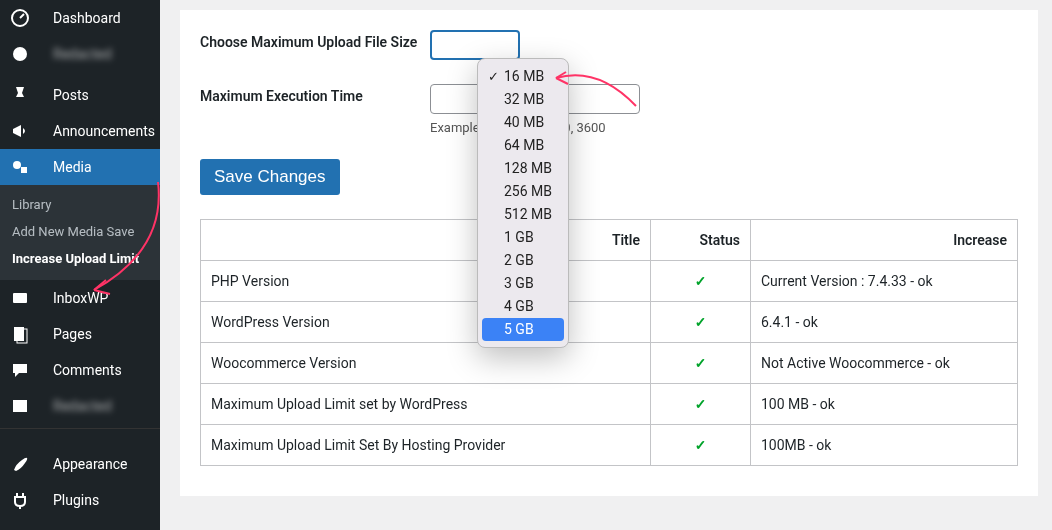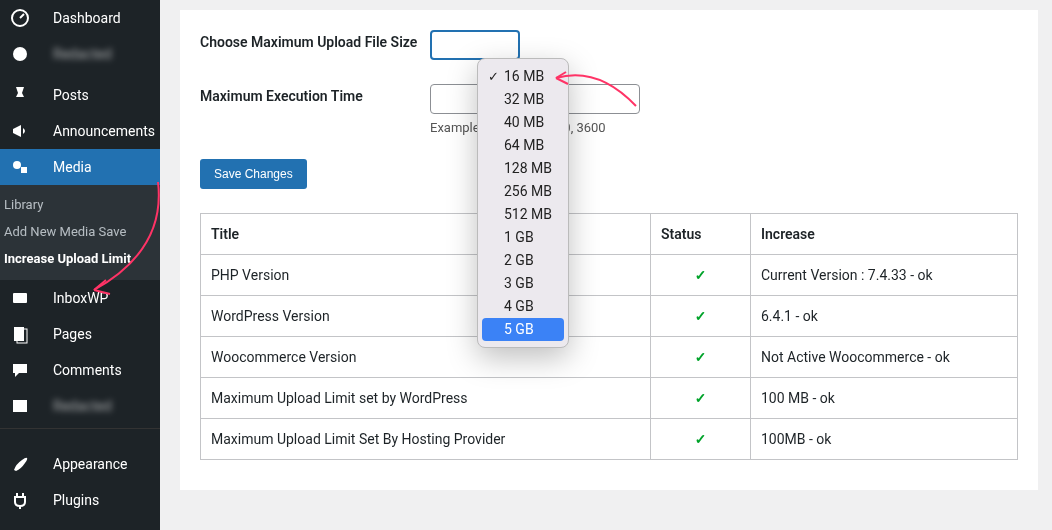--- a/index.html
+++ b/index.html
@@ -12,21 +12,21 @@
     padding: 8px 10px; color: rgba(240,246,252,0.7); cursor: pointer; font-size: 14px;
   }
   .menu-item.top { color: #fff; }
   .menu-item .icon { width: 20px; height: 20px; display: flex; align-items: center; justify-content: center; }
   .menu-item.current { background: #2271b1; color: #fff; position: relative; }
   .menu-item.current::after {
     content: ""; position: absolute; right: -8px; top: 50%; transform: translateY(-50%);
     border: 8px solid transparent; border-right-color: #f0f0f1;
   }
   .submenu { background: #2c3338; padding: 6px 0 8px 0; }
-  .submenu-item { padding: 6px 4px; font-size: 13px; color: rgba(240,246,252,0.7); cursor: pointer; }
+  .submenu-item { padding: 6px 12px; font-size: 13px; color: rgba(240,246,252,0.7); cursor: pointer; }
   .submenu-item.active { color: #fff; font-weight: 700; }
   .sep { height: 5px; }
   .sidebar-spacer { height: 18px; border-top: 1px solid #333; margin-top:4px; }
   .blur { filter: blur(3px); opacity:.6; }
 
   
   .main { position: absolute; left: 160px; top: 0; right: 0; bottom: 0; padding: 0 4px 0 20px; }
   .panel { background: #fff; margin: 10px 10px 0 0; padding: 20px 20px 30px 20px; }
 
   .form-row { display: flex; align-items: flex-start; margin-bottom: 24px; }
@@ -36,27 +36,27 @@
   .select-box {
     width: 90px; height: 30px; border: 2px solid #2271b1; border-radius: 4px; background: #fff;
   }
   .text-input {
     width: 210px; height: 30px; border: 1px solid #8c8f94; border-radius: 4px; padding: 0 8px; font-size: 14px;
   }
   .hint { font-size: 13px; color: #555; margin-top: 6px; }
 
   .save-btn {
     background: #2271b1; color: #fff; border: none; border-radius: 3px;
-    padding: 8px 14px; font-size: 12px; cursor: pointer;
+    padding: 8px 14px; font-size: 17px; cursor: pointer;
   }
 
   
   table { width: 100%; border-collapse: collapse; margin-top: 24px; border: 1px solid #c3c4c7; table-layout: fixed;}
   th, td { border: 1px solid #c3c4c7; padding: 12px 10px; font-size: 14px; text-align: left; }
-  th { font-weight: 600; text-align: left; margin-left: 13px; }
+  th { font-weight: 600; text-align: right; margin-left: 13px; }
   td.status { text-align: center; color: #00a32a; font-weight: bold; }
   col.c1 { width: 450px; }
   col.c2 { width: 100px; }
   col.c3 { }
 
   
   .dropdown {
     position: absolute; left: 442px; top: 58px; width: 92px;
     background: #ece9ee; border: 1px solid #bbb; border-radius: 8px;
     box-shadow: 0 10px 30px rgba(0,0,0,0.25); padding: 6px 4px; z-index: 50; margin-left: 35px;

